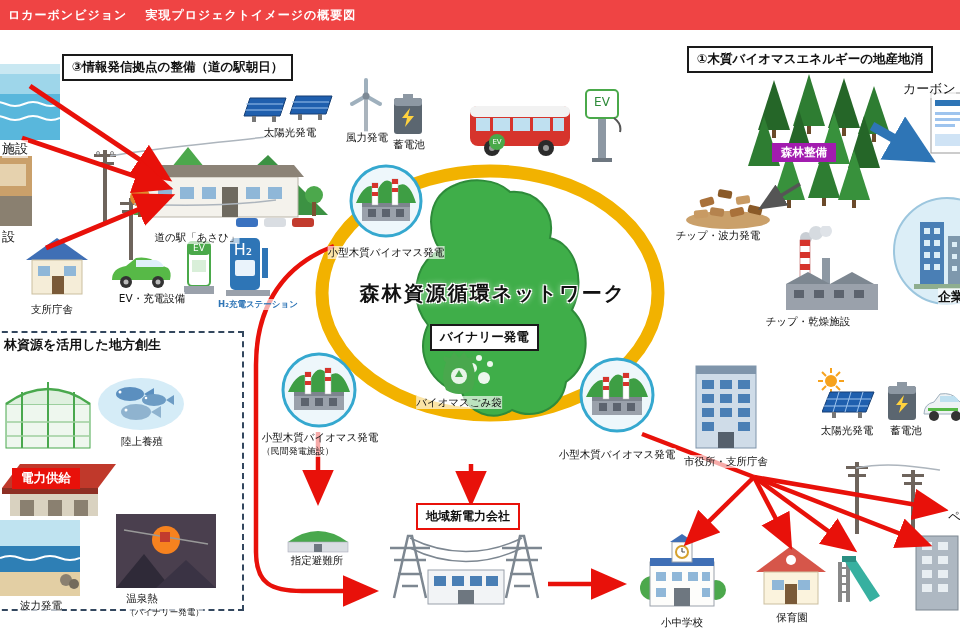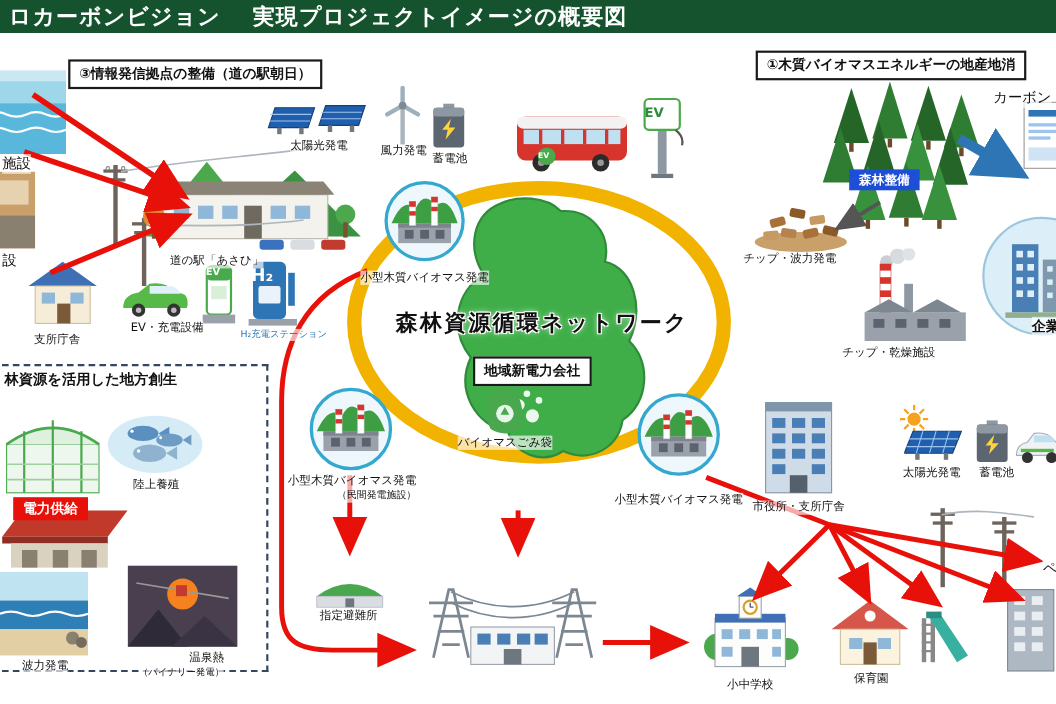--- a/index.html
+++ b/index.html
@@ -1,32 +1,32 @@
 <!DOCTYPE html>
 <html><head>
 <meta charset="utf-8">
 <style>
   html,body{margin:0;padding:0}
   .stage{position:relative;width:960px;height:640px;background:#fff;overflow:hidden;
          font-family:"DejaVu Sans",sans-serif;color:#111}
-  .hdr{position:absolute;left:0;top:0;width:960px;height:30px;background:#14532d;color:#fff;
-       font-weight:bold;font-size:20px;line-height:30px;padding-left:8px;box-sizing:border-box;
+  .hdr{position:absolute;left:0;top:0;width:960px;height:30px;background:#ef4444;color:#fff;
+       font-weight:bold;font-size:12px;line-height:30px;padding-left:8px;box-sizing:border-box;
        letter-spacing:1px;z-index:8;white-space:nowrap}
   svg.bg{position:absolute;left:0;top:0;z-index:1}
   .icon{position:absolute;z-index:2;line-height:0}
   svg.arrows{position:absolute;left:0;top:0;z-index:3;pointer-events:none}
   .sec{position:absolute;background:#fff;border:2px solid #1a1a1a;font-weight:bold;font-size:12.5px;
        padding:3px 8px;white-space:nowrap;z-index:6}
   .minibox{position:absolute;background:#fff;font-weight:bold;font-size:11px;padding:3px 8px;
        white-space:nowrap;z-index:6}
   .lbl{position:absolute;font-size:10.5px;white-space:nowrap;transform:translateX(-50%);
-       text-align:right;z-index:6;line-height:1.25;background:rgba(255,255,255,.65)}
+       text-align:left;z-index:6;line-height:1.25;background:rgba(255,255,255,.65)}
   .lblL{position:absolute;font-size:13px;white-space:nowrap;z-index:6;background:rgba(255,255,255,.65)}
   .badge{position:absolute;z-index:6;font-size:11.5px;font-weight:bold;color:#fff;padding:2px 9px;white-space:nowrap}
-  .sign{position:absolute;z-index:5;font-weight:bold;text-align:left}
+  .sign{position:absolute;z-index:5;font-weight:normal;text-align:center}
   .dash{position:absolute;border:2px dashed #33475e;z-index:1}
   .dash-title{position:absolute;font-weight:bold;font-size:13px;white-space:nowrap;z-index:6;background:#fff}
   .ctr-title{position:absolute;z-index:4;font-weight:bold;font-size:20px;letter-spacing:2px;white-space:nowrap;
        transform:translateX(-50%);
        text-shadow:-1px -1px 0 #fff,1px -1px 0 #fff,-1px 1px 0 #fff,1px 1px 0 #fff,0 0 6px #fff}
 </style>
 </head>
 <body>
 
 <div class="stage">
@@ -276,21 +276,21 @@
         <rect x="28" y="62" width="4" height="8" fill="#6b4a2a"></rect>
           <rect x="63" y="58" width="4" height="8" fill="#6b4a2a"></rect>
         <rect x="98" y="60" width="4" height="8" fill="#6b4a2a"></rect>
           <rect x="128" y="66" width="4" height="8" fill="#6b4a2a"></rect>
         <rect x="43" y="132" width="4" height="8" fill="#6b4a2a"></rect>
           <rect x="78" y="130" width="4" height="8" fill="#6b4a2a"></rect>
           <rect x="108" y="132" width="4" height="8" fill="#6b4a2a"></rect>
       </g>
     </svg>
   </div>
-  <div class="badge" style="left:772px;top:154px;background:#1d4ed8">森林整備</div>
+  <div class="badge" style="left:772px;top:143px;background:#a21caf">森林整備</div>
 
   <div class="icon" style="left:930px;top:92px">
     <svg width="36" height="62">
         <rect x="1" y="1" width="34" height="60" fill="#fff" stroke="#999"></rect>
     <rect x="5" y="8" width="26" height="6" fill="#2e75b6"></rect>
         <rect x="5" y="20" width="26" height="3" fill="#9ec4ee"></rect>
     <rect x="5" y="26" width="26" height="3" fill="#9ec4ee"></rect>
         <rect x="5" y="32" width="20" height="3" fill="#9ec4ee"></rect>
     <rect x="5" y="42" width="26" height="12" fill="#cfe3f5"></rect>
       </svg>
@@ -547,21 +547,21 @@
   <div class="icon" style="left:0px;top:454px">
     <svg width="118" height="68">
         <polygon points="2,34 20,10 116,10 98,34" fill="#c0392b"></polygon>
     <polygon points="2,34 98,34 98,40 2,40" fill="#8d2f24"></polygon>
     <rect x="10" y="40" width="88" height="22" fill="#d9d2c0"></rect>
     <rect x="20" y="46" width="14" height="16" fill="#8a8070"></rect>
         <rect x="48" y="46" width="14" height="16" fill="#8a8070"></rect>
         <rect x="74" y="46" width="14" height="16" fill="#8a8070"></rect>
       </svg>
   </div>
-  <div class="badge" style="left:12px;top:452px;background:#E8110A;font-size:12.5px">電力供給</div>
+  <div class="badge" style="left:12px;top:468px;background:#E8110A;font-size:12.5px">電力供給</div>
   <div class="icon" style="left:0px;top:520px">
     <svg width="80" height="76">
         <rect width="80" height="76" fill="#bfe3f0"></rect>
         <rect y="26" width="80" height="26" fill="#2e7fb5"></rect>
     <path d="M0,38 Q10,34 20,38 T40,38 T60,38 T80,38" stroke="#fff" fill="none" stroke-width="2"></path>
     <rect y="52" width="80" height="24" fill="#e3cfa4"></rect>
     <circle cx="66" cy="60" r="6" fill="#8a8070"></circle>
         <circle cx="74" cy="64" r="5" fill="#746b5c"></circle>
       </svg>
   </div>
@@ -609,31 +609,32 @@
       <path d="M754,477 L850,547" marker-end="url(#ra)"></path>
       <path d="M754,477 L924,543" marker-end="url(#ra)"></path>
       <path d="M754,477 L940,509" marker-end="url(#ra)"></path>
     </g>
     <path d="M872,126 L928,158" stroke="#2E75B6" stroke-width="9" fill="none" marker-end="url(#ba)"></path>
     <path d="M800,184 L764,206" stroke="#555" stroke-width="3.5" fill="none" marker-end="url(#da)"></path>
   </svg>
 
   <div class="sec" style="left:62px;top:54px">③情報発信拠点の整備（道の駅朝日）</div>
   <div class="sec" style="left:687px;top:46px">①木質バイオマスエネルギーの地産地消</div>
-  <div class="sec" style="left:430px;top:324px">地域新電力会社</div>
-
+  <div class="sec" style="left:430px;top:324px">バイナリー発電</div>
+
+  <div class="minibox" style="left:416px;top:503px;border:2px solid #E8110A;font-size:12px">地域新電力会社</div>
 
   <div class="ctr-title" style="left:493px;top:280px">森林資源循環ネットワーク</div>
 
   <div class="lbl" style="left:290px;top:126px">太陽光発電</div>
   <div class="lbl" style="left:367px;top:131px">風力発電</div>
   <div class="lbl" style="left:409px;top:138px">蓄電池</div>
   <div class="lbl" style="left:197px;top:231px">道の駅「あさひ」</div>
   <div class="lbl" style="left:152px;top:292px">EV・充電設備</div>
-  <div class="lbl" style="left:258px;top:299px;font-size:8.5px;color:#2E75B6;font-weight:normal">H₂充電ステーション</div>
+  <div class="lbl" style="left:258px;top:299px;font-size:8.5px;color:#2E75B6;font-weight:bold">H₂充電ステーション</div>
   <div class="lbl" style="left:52px;top:303px">支所庁舎</div>
   <div class="lblL" style="left:2px;top:140px">施設</div>
   <div class="lblL" style="left:2px;top:228px">設</div>
   <div class="lbl" style="left:386px;top:246px">小型木質バイオマス発電</div>
   <div class="lbl" style="left:718px;top:229px">チップ・波力発電</div>
   <div class="lbl" style="left:808px;top:315px">チップ・乾燥施設</div>
   <div class="lblL" style="left:903px;top:80px">カーボン</div>
   <div class="lblL" style="left:938px;top:288px;font-weight:bold">企業</div>
   <div class="lbl" style="left:142px;top:435px">陸上養殖</div>
   <div class="lbl" style="left:41px;top:599px">波力発電</div>

